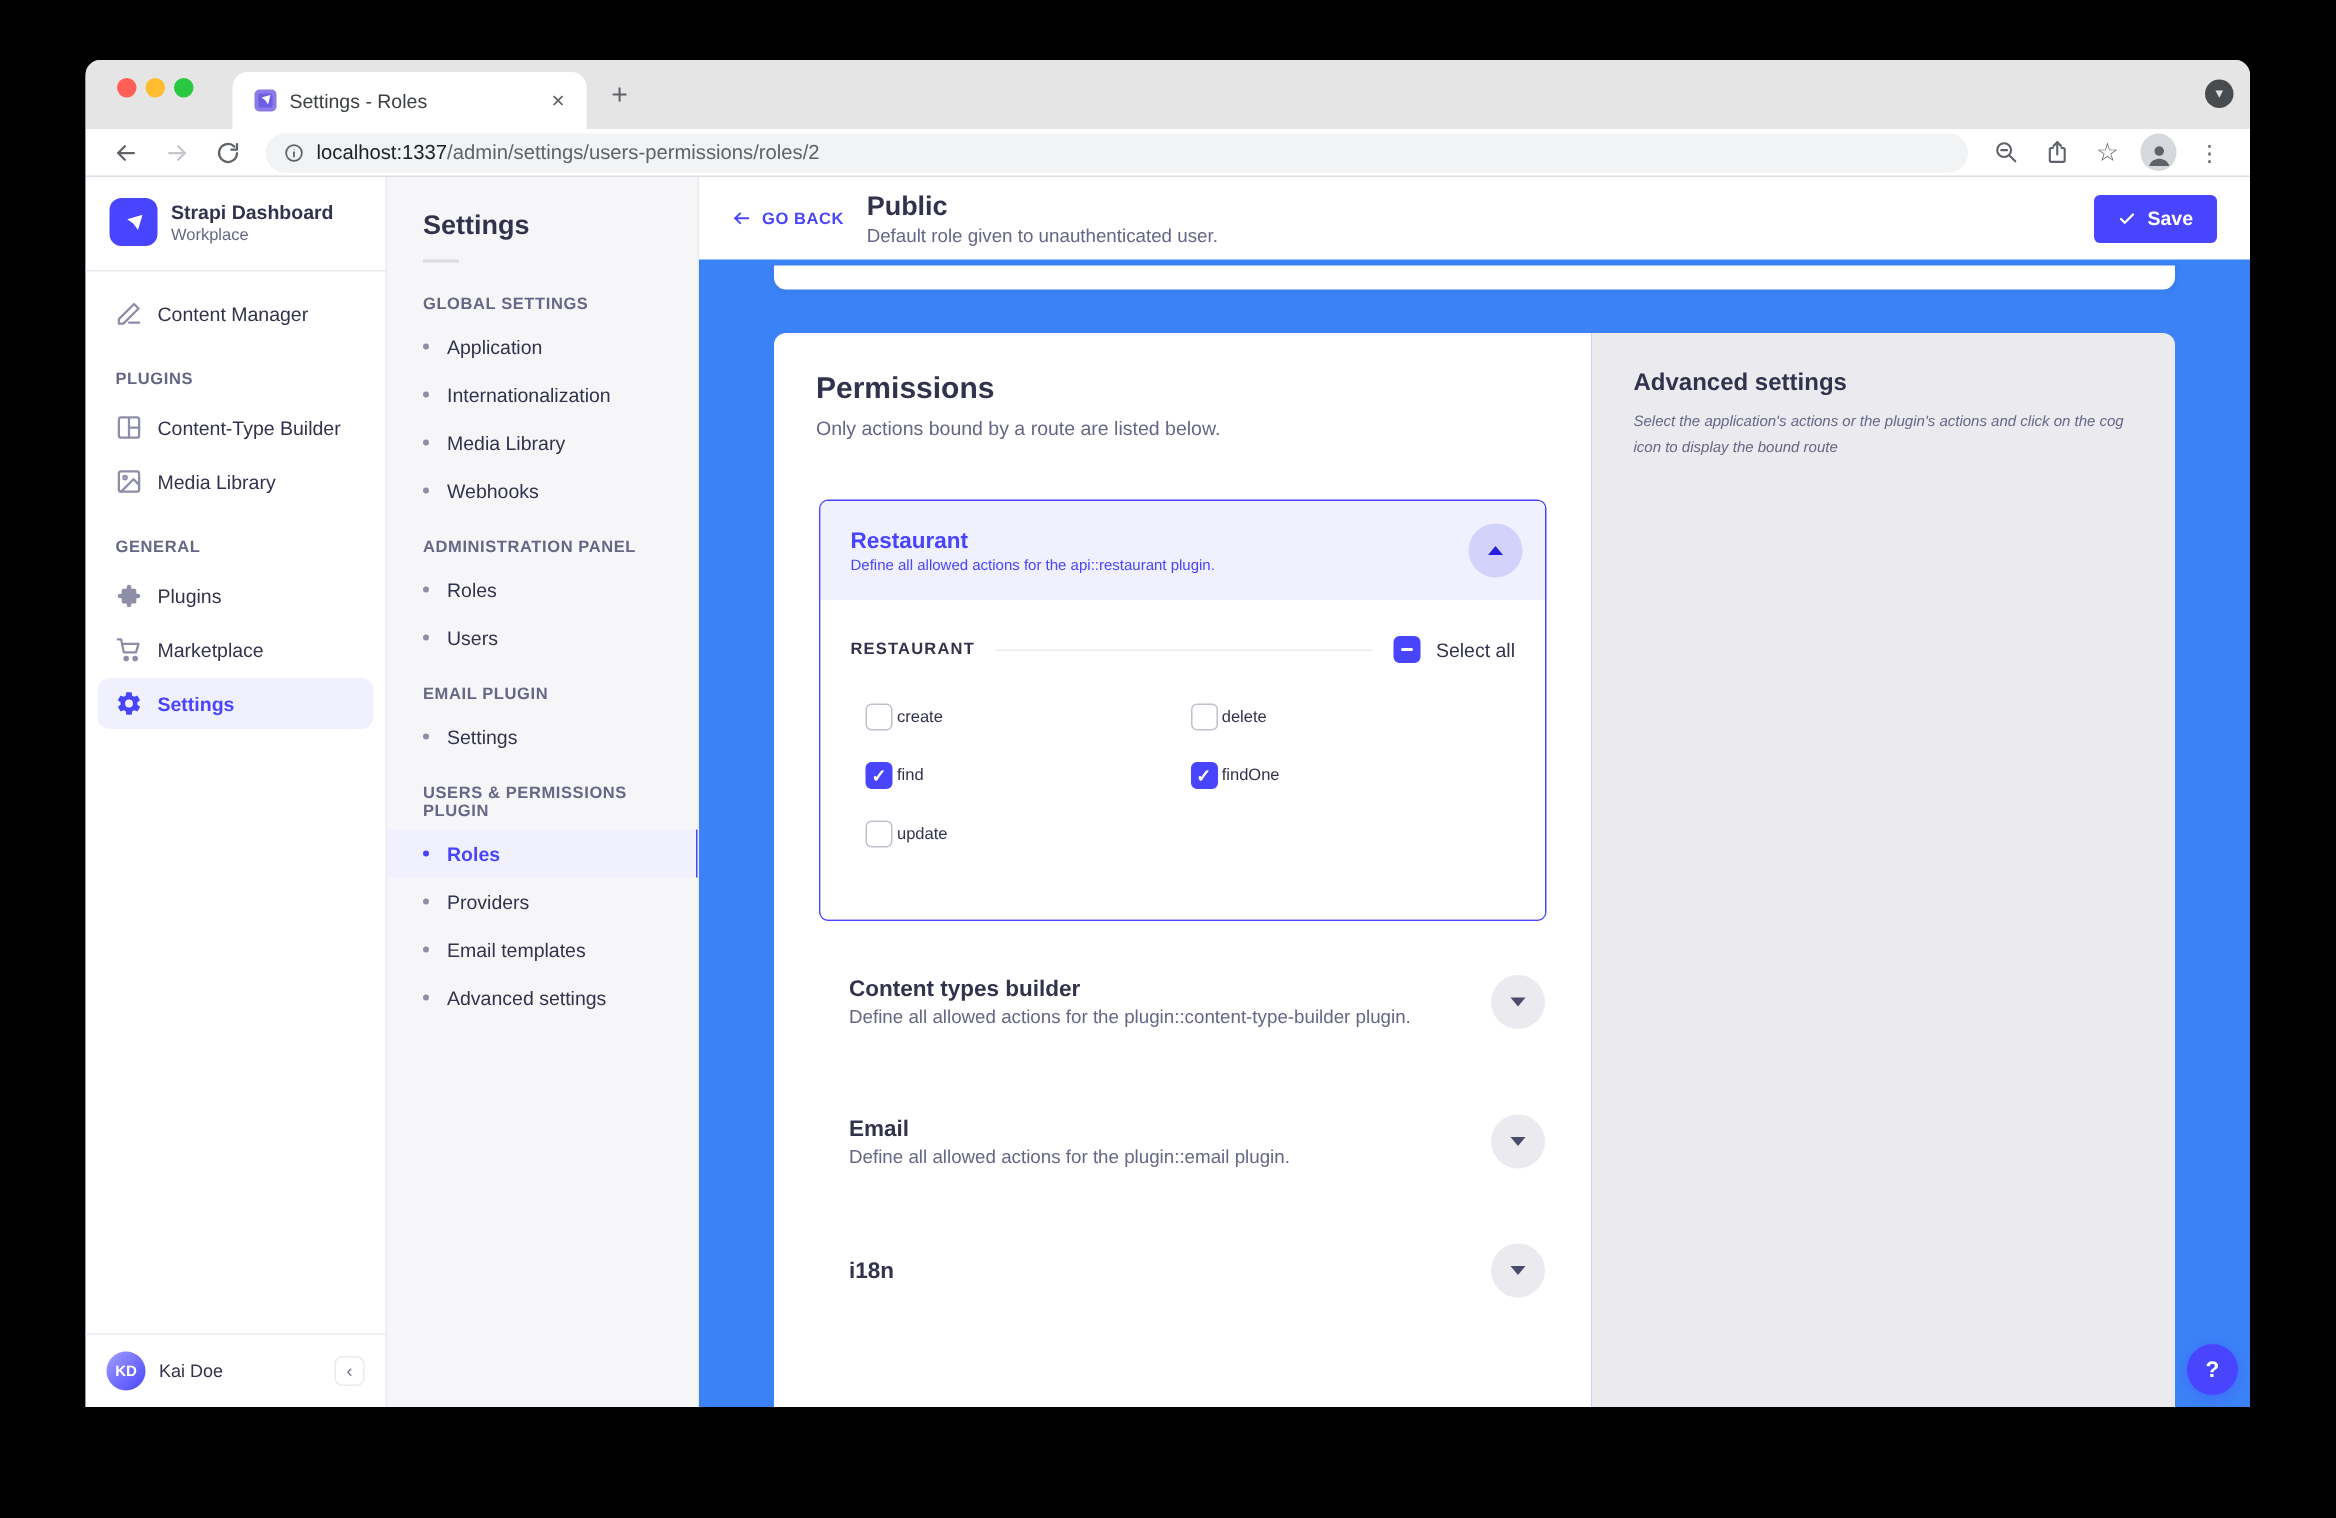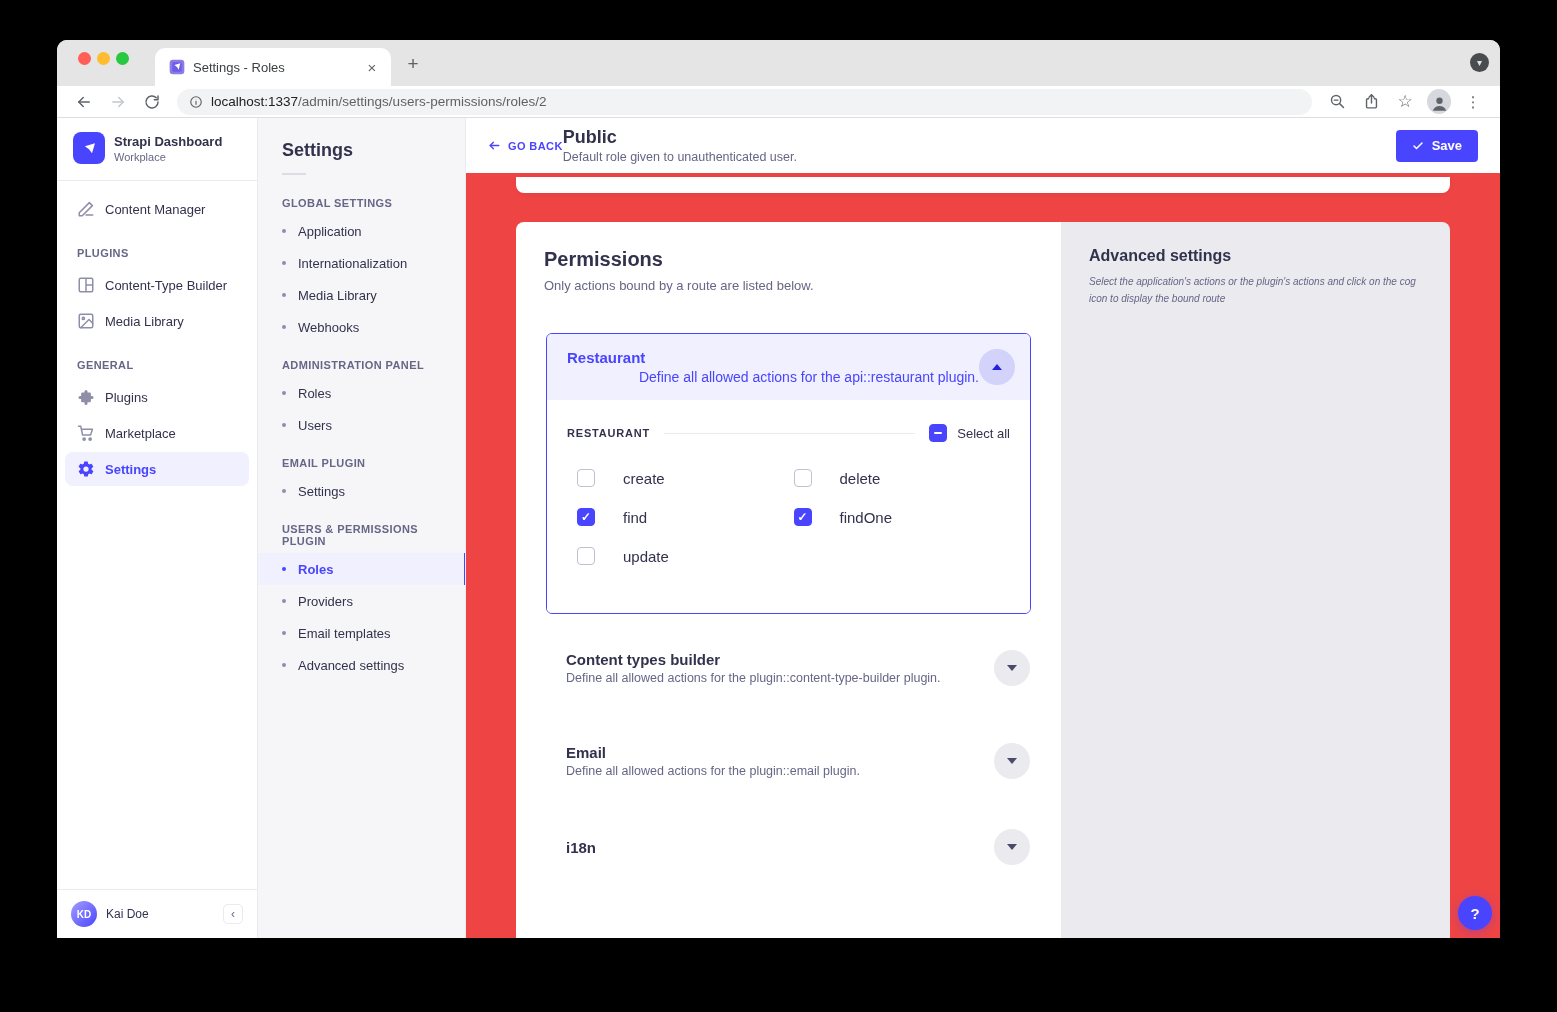--- a/index.html
+++ b/index.html
@@ -37,21 +37,21 @@
   .tb-icon { width:24px; height:24px; display:flex; align-items:center; justify-content:center; margin:0 5px; color:#5f6368; }
   .tb-icon svg { width:17px; height:17px; }
   .star-glyph { font-size:17px; color:#5f6368; }
   .profile { width:25px; height:25px; border-radius:50%; background:#d5d8dc; overflow:hidden;
              display:flex; align-items:center; justify-content:center; }
   .profile svg { width:19px; height:19px; margin-top:4px; }
   .dots { font-size:15px; color:#5f6368; letter-spacing:0; }
   .chrome-divider { height:1px; background:#dcdee1; flex:none; }
 
   
-  .app { flex:1; display:flex; min-height:0; background:#ef4444; }
+  .app { flex:1; display:flex; min-height:0; background:#3b82f6; }
 
   
   .sidebar { width:201px; background:#fff; border-right:1px solid #eaeaef; display:flex;
              flex-direction:column; flex:none; }
   .brand { display:flex; gap:9px; align-items:center; padding:14px 16px 10px; }
   .logo { width:32px; height:32px; border-radius:8px; background:#4945ff; display:flex;
           align-items:center; justify-content:center; flex:none; }
   .logo svg { width:18px; height:18px; }
   .brand-title { font-size:13px; font-weight:bold; color:#32324d; }
   .brand-sub { font-size:11px; color:#666687; margin-top:2px; }
@@ -83,21 +83,21 @@
   .sub-item.active { background:#f0f0ff; color:#4945ff; font-weight:bold; }
   .sub-item.active .bullet { background:#4945ff; }
   .sub-item.active::after { content:""; position:absolute; right:-1px; top:0; bottom:0; width:2px; background:#4945ff; }
 
   
   .main { flex:1; display:flex; flex-direction:column; min-width:0; overflow:hidden; }
   .main-header { height:55px; background:#fff; display:flex; align-items:center; padding:0 22px; flex:none; }
   .goback { display:flex; align-items:center; gap:7px; color:#4945ff; font-size:11px; font-weight:bold;
             letter-spacing:.4px; }
   .goback svg { width:13px; height:13px; }
-  .role-block { }
+  .role-block { margin-left:15px; }
   .role-title { font-size:18px; font-weight:bold; color:#32324d; }
   .role-sub { font-size:12.5px; color:#666687; margin-top:2px; }
   .save-btn { margin-left:auto; background:#4945ff; color:#fff; border:none; border-radius:4px;
               font-family:inherit; font-size:13px; font-weight:bold; padding:0 16px; height:32px;
               display:flex; align-items:center; gap:8px; }
   .save-btn svg { width:12px; height:12px; }
 
   .scroll-area { flex:1; padding:0 50px; overflow:hidden; display:flex; flex-direction:column; }
   .partial-card { height:16px; background:#fff; border-radius:0 0 8px 8px; margin-top:4px;
                   box-shadow:0 1px 4px rgba(33,33,52,.08); flex:none; }
@@ -115,37 +115,37 @@
   .acc-btn { width:36px; height:36px; border-radius:50%; background:#eaeaef; border:none;
              display:flex; align-items:center; justify-content:center; flex:none; }
   .tri-down { width:0; height:0; border-left:5px solid transparent; border-right:5px solid transparent;
               border-top:6px solid #4a4a6a; }
   .tri-up { width:0; height:0; border-left:5px solid transparent; border-right:5px solid transparent;
             border-bottom:6px solid #271fe0; }
 
   .rest-panel { margin:40px 30px 0; border:1px solid #4945ff; border-radius:6px; overflow:hidden; }
   .rest-head { background:#f0f0ff; display:flex; align-items:center; padding:15px 15px 15px 20px; }
   .rest-title { font-size:15px; font-weight:bold; color:#4945ff; }
-  .rest-desc { font-size:14px; color:#4945ff; margin-top:3px;text-align:right; }
+  .rest-desc { font-size:10px; color:#4945ff; margin-top:3px; }
   .rest-btn { width:36px; height:36px; border-radius:50%; background:#d2d2fa; border:none;
               display:flex; align-items:center; justify-content:center; flex:none; }
   .rest-body { background:#fff; padding:24px 20px 48px; }
   .group-row { display:flex; align-items:center; gap:14px; }
   .group-label { font-size:11px; font-weight:bold; letter-spacing:.8px; color:#32324d; flex:none; }
   .group-line { flex:1; height:1px; background:#eaeaef; }
   .selectall { display:flex; align-items:center; gap:10px; flex:none; font-size:13px; color:#32324d; }
   .cb { width:18px; height:18px; border:1px solid #c0c0cf; border-radius:4px; background:#fff; flex:none; }
   .cb.checked { background:#4945ff; border-color:#4945ff; }
   .cb.checked::after { content:"\2713"; display:block; color:#fff; font-size:12px; font-weight:bold;
                        text-align:center; line-height:16px; }
   .cb.indet { background:#4945ff; border-color:#4945ff; position:relative; }
   .cb.indet::after { content:""; position:absolute; left:4px; right:4px; top:7px; height:2px;
                      background:#fff; border-radius:1px; }
   .cb-grid { display:grid; grid-template-columns:1fr 1fr; row-gap:21px; margin-top:27px; padding-left:10px; }
-  .cb-item { display:flex; align-items:center; gap:28px; font-size:15px; color:#32324d; }
+  .cb-item { display:flex; align-items:center; gap:3px; font-size:11px; color:#32324d; }
 
   .adv-panel { flex:1; background:#eaeaef; padding:25px 28px; }
   .adv-title { font-size:16px; font-weight:bold; color:#32324d; }
   .adv-body { font-size:10px; color:#666687; line-height:1.65; margin-top:9px; max-width:330px;font-style:italic; }
 
   .help-btn { position:absolute; left:1401px; top:856px; width:34px; height:34px; border-radius:50%;
               background:#4945ff; color:#fff; border:none; font-size:15px; font-weight:bold;
               box-shadow:0 2px 8px rgba(73,69,255,.4); display:flex; align-items:center; justify-content:center; }
 
   svg { display:block; }

